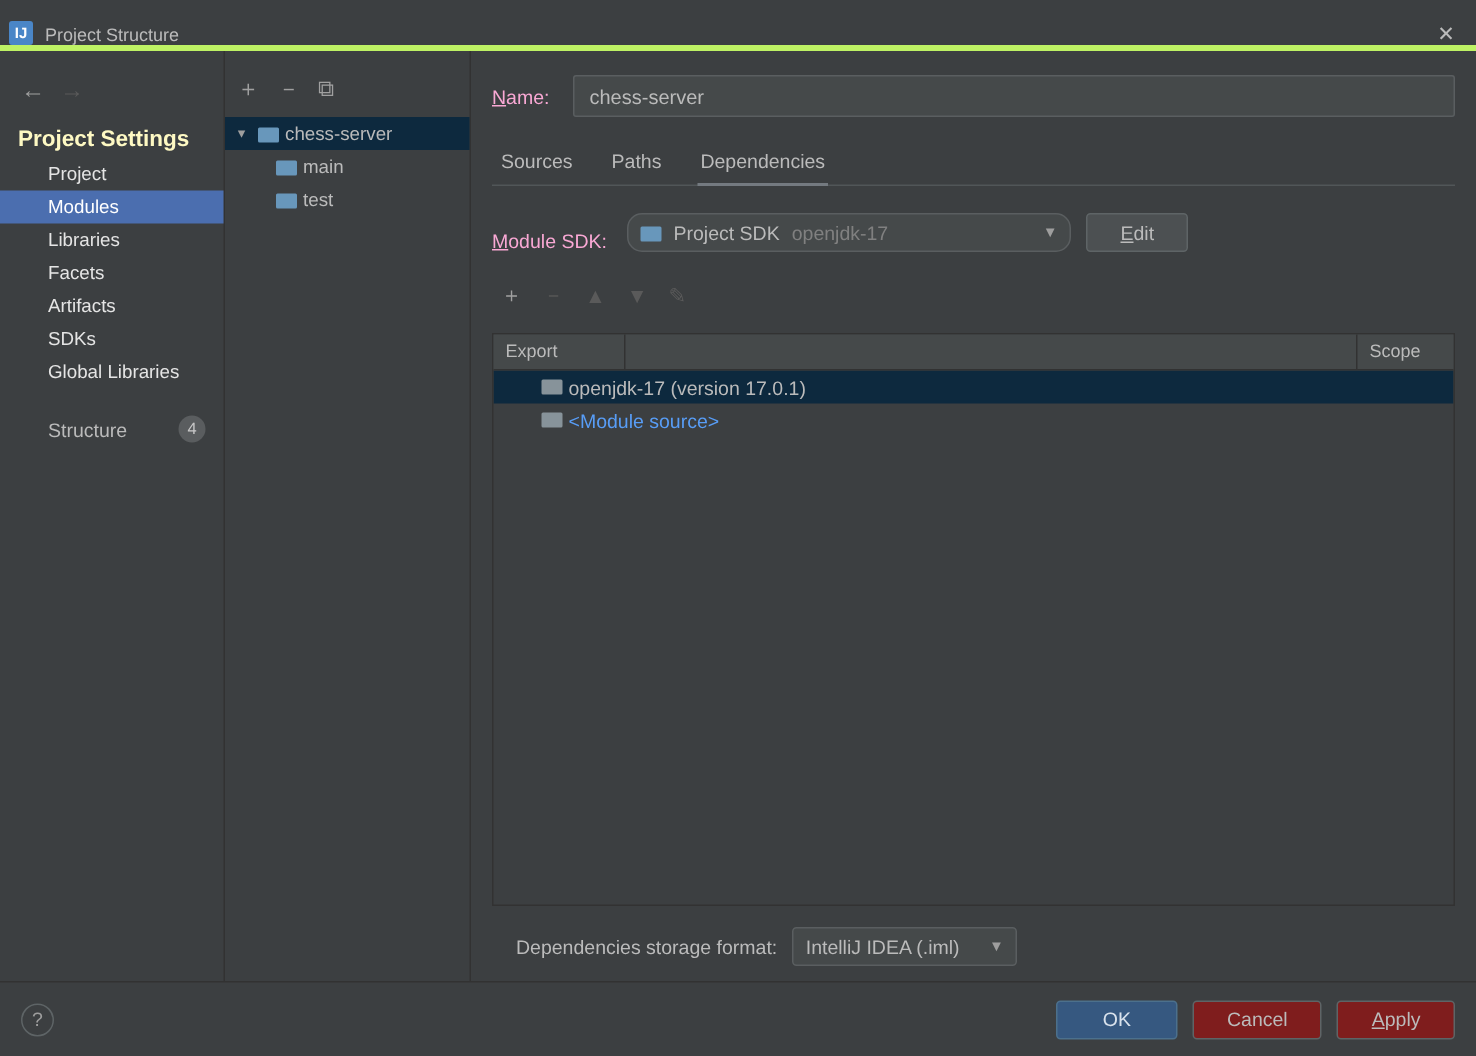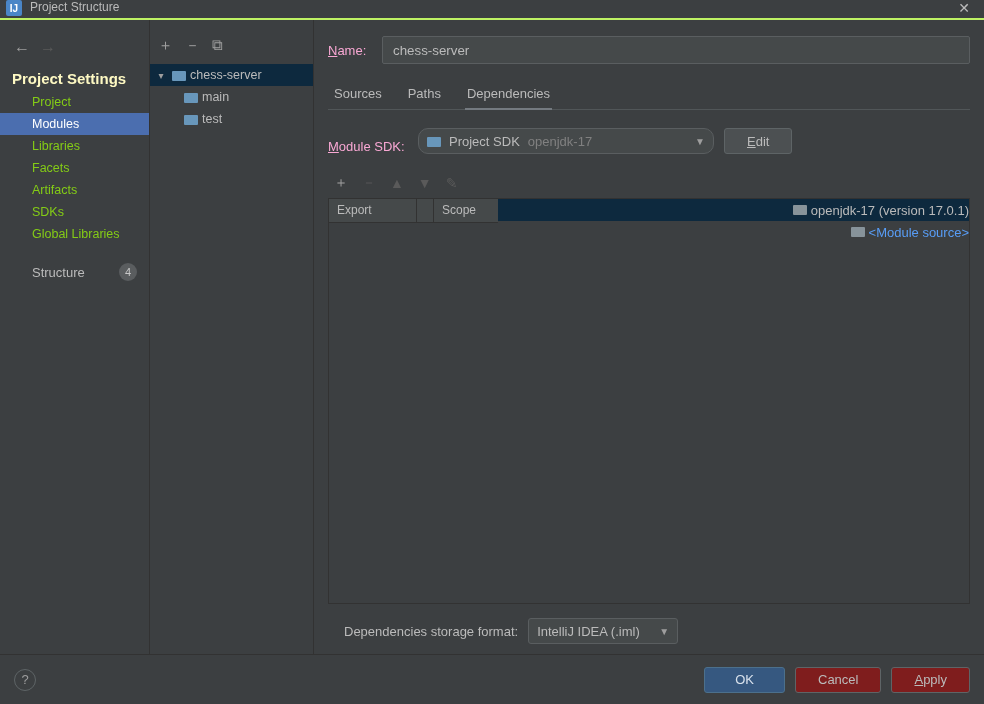--- a/index.html
+++ b/index.html
@@ -1,27 +1,27 @@
 <!DOCTYPE html>
 <html><head>
 <meta charset="utf-8">
 <style>
 * { box-sizing: border-box; margin: 0; padding: 0; font-family: "Segoe UI", Arial, sans-serif; }
 body { background: #3c3f41; color: #bbbbbb; font-size: 13px; width: 984px; height: 704px; overflow: hidden; display: flex; flex-direction: column; }
-.titlebar { height: 20px; background: #3c3f41; border-bottom: 2px solid #bef264; display: flex; align-items: flex-start; padding: 0 6px; }
+.titlebar { height: 34px; background: #3c3f41; border-bottom: 4px solid #bef264; display: flex; align-items: flex-end; padding: 0 6px; }
 .titlebar .icon { width: 16px; height: 16px; background: #4a86c7; display: inline-flex; align-items: center; justify-content: center; font-size: 10px; color: #fff; font-weight: bold; margin-right: 8px; border-radius: 2px;}
 .titlebar .title { flex: 1; font-size: 12px; color: #bbbbbb; }
 .titlebar .close { width: 28px; text-align: center; color: #bbbbbb; cursor: pointer; font-size: 14px;}
 .main { flex: 1; display: flex; min-height: 0; }
 .sidebar { width: 150px; background: #3c3f41; border-right: 1px solid #323232; padding-top: 16px; display: flex; flex-direction: column;}
 .navrow { height: 22px; display: flex; align-items: center; padding-left: 14px; gap: 10px; margin-bottom: 8px;}
 .navarrow { color: #9e9e9e; font-size: 16px; cursor: pointer;}
 .navarrow.disabled { color: #5a5a5a; }
 .section-head { font-weight: bold; color: #fef9c3; font-size: 15px; padding: 4px 12px; }
-.side-item { padding: 4px 12px 4px 32px; cursor: pointer; color: #84cc16; font-size: 12.5px;}
+.side-item { padding: 4px 12px 4px 32px; cursor: pointer; color: #e5e5e5; font-size: 12.5px;}
 .side-item.selected { background: #4b6eaf; color: #fff; }
 .problems-row { display: flex; align-items: center; padding: 4px 12px 4px 32px; margin-top: 14px; cursor:pointer;}
 .problems-row .label { flex:1; }
 .badge { background: #5a5d5f; color: #c8c8c8; border-radius: 10px; min-width:18px; height:18px; display:inline-flex; align-items:center; justify-content:center; font-size: 11px; padding:0 5px;}
 .middle { width: 164px; background: #3c3f41; border-right: 1px solid #323232; display:flex; flex-direction:column;}
 .toolbar { height: 30px; display: flex; align-items: center; padding: 0 8px; gap: 12px; border-bottom: 0px solid #323232; margin-top: 10px;}
 .tool-ic { color: #a0a0a0; font-size: 15px; cursor: pointer; }
 .tree { padding: 4px 0; }
 .tree-row { display: flex; align-items: center; height: 22px; padding-left: 4px; cursor:pointer; gap: 4px;}
 .tree-row.selected { background: #0d293e; }
@@ -42,28 +42,28 @@
 .sdkrow { display:flex; align-items:flex-end; gap: 10px; margin-top: 18px; margin-bottom: 16px;}
 .combo { height:26px; background:#45494a; border:1px solid #5a5e60; border-radius:3px; display:flex; align-items:center; padding: 0 8px; gap:8px; cursor:pointer; position:relative;}
 .combo.sdk { width: 296px; border-radius: 10px; }
 .combo .chev { position:absolute; right:8px; color:#9e9e9e; font-size:10px;}
 .combo .dim { color:#808080; }
 .btn { height:26px; background:#4c5052; border:1px solid #5e6466; border-radius:3px; padding:0 22px; display:inline-flex; align-items:center; justify-content:center; cursor:pointer; color:#bbbbbb;}
 .btn .u { text-decoration: underline; }
 .deps-tools { display:flex; align-items:center; gap: 14px; padding: 4px 6px 6px 6px;}
 .deps-tools .ic { color:#a0a0a0; font-size:14px; cursor:pointer;}
 .deps-tools .ic.disabled { color:#5a5a5a; }
-.table-wrap { border:1px solid #323232; flex:1; display:flex; flex-direction:row; background:#3c3f41; min-height:0;}
+.table-wrap { border:1px solid #323232; flex:1; display:flex; flex-direction:column; background:#3c3f41; min-height:0;margin-top:10px;}
 .table-head { height:24px; background:#45494a; display:flex; border-bottom:1px solid #323232;}
 .th { padding:4px 8px; color:#bbbbbb; font-size:12px; }
 .th.export { width: 88px; border-right:1px solid #323232;}
 .th.spacer { flex:1; border-right:1px solid #323232;}
 .th.scope { width: 64px; }
 .tbody { flex:1; overflow:auto;}
-.trow { height:22px; display:flex; align-items:center; padding-left: 44px; gap:4px; cursor:pointer;justify-content:flex-end;}
+.trow { height:22px; display:flex; align-items:center; padding-left: 32px; gap:4px; cursor:pointer;}
 .trow.selected { background:#0d293e; }
 .trow .fic { width:14px; height:12px; display:inline-block; position:relative;}
 .trow .fic::before { content:""; position:absolute; left:0; top:1px; width:14px; height:10px; background:#87939a; border-radius:1px;}
 .trow.link .txt { color:#589df6; }
 .storage-row { display:flex; align-items:center; gap: 10px; margin: 14px 0 10px 16px;}
 .storage-combo { width: 150px; }
 .footer { height: 50px; border-top:1px solid #323232; display:flex; align-items:center; padding: 0 14px; gap:10px;}
 .footer .help { width:22px; height:22px; border:1px solid #5e6466; border-radius:50%; display:flex; align-items:center; justify-content:center; color:#9e9e9e; font-size:13px; cursor:pointer;}
 .footer .spacer { flex:1; }
 .btn-primary { background:#365880; border-color:#4c708c; color:#d9e2ec; padding:0 30px;}

